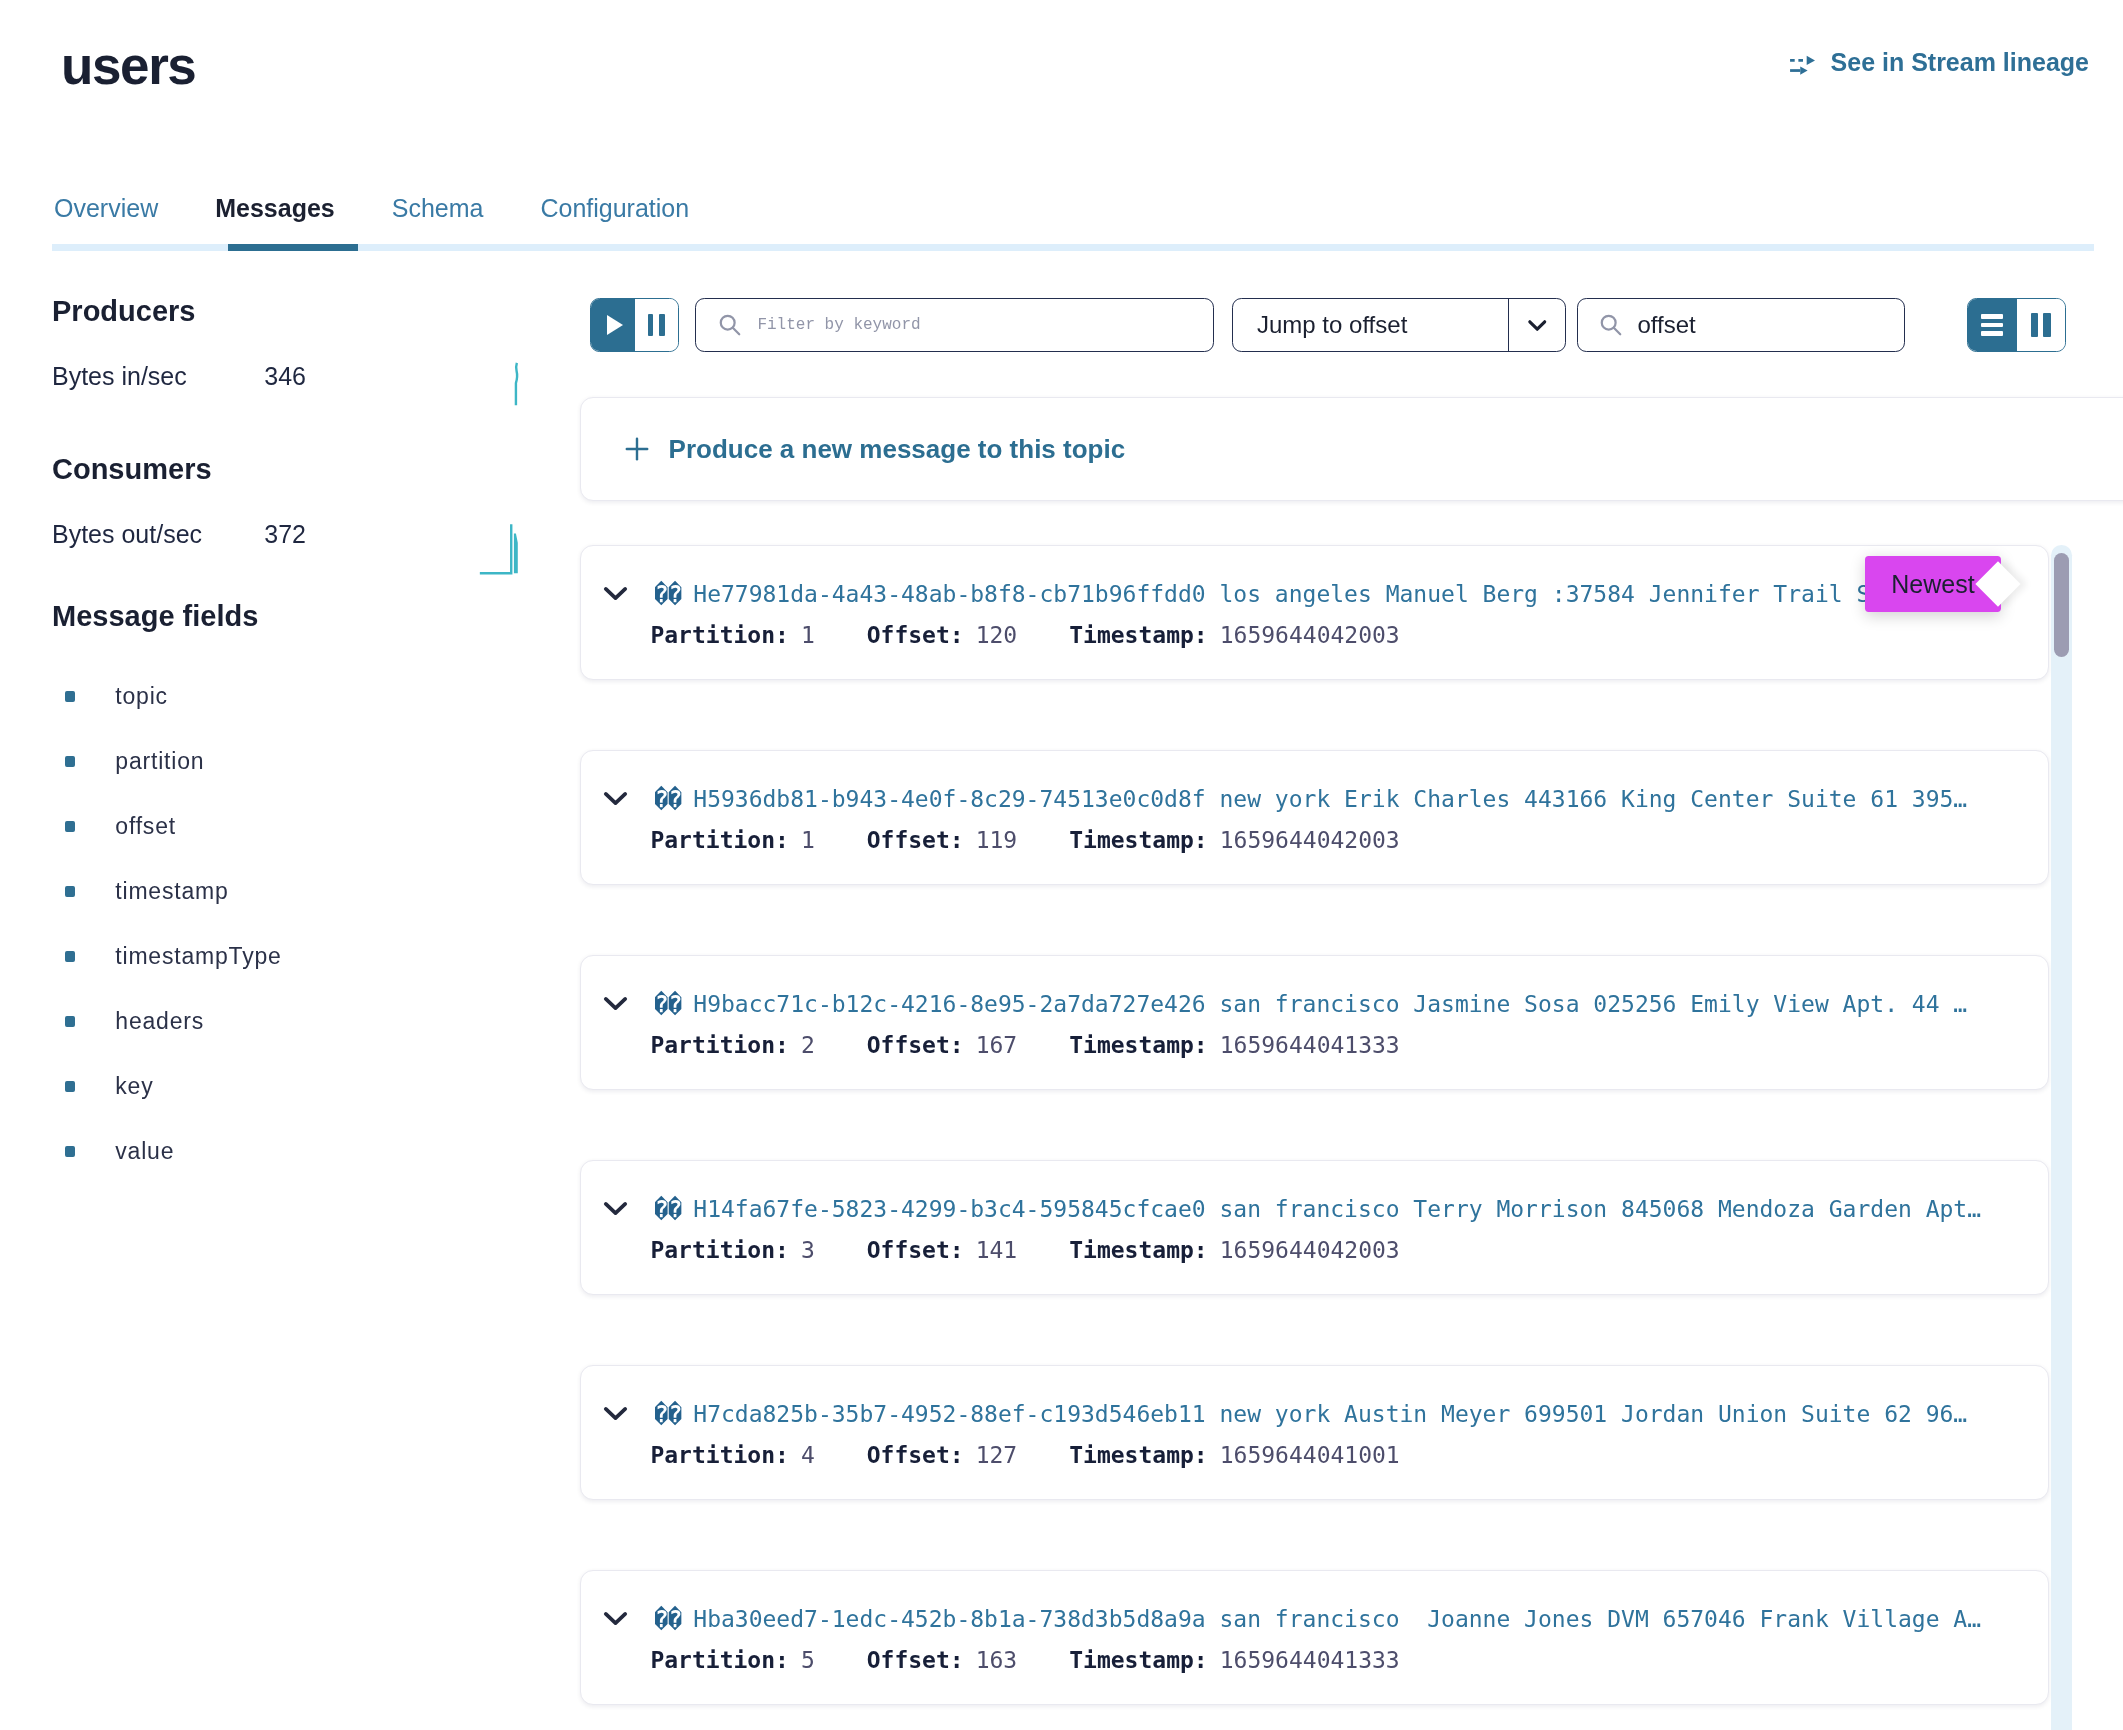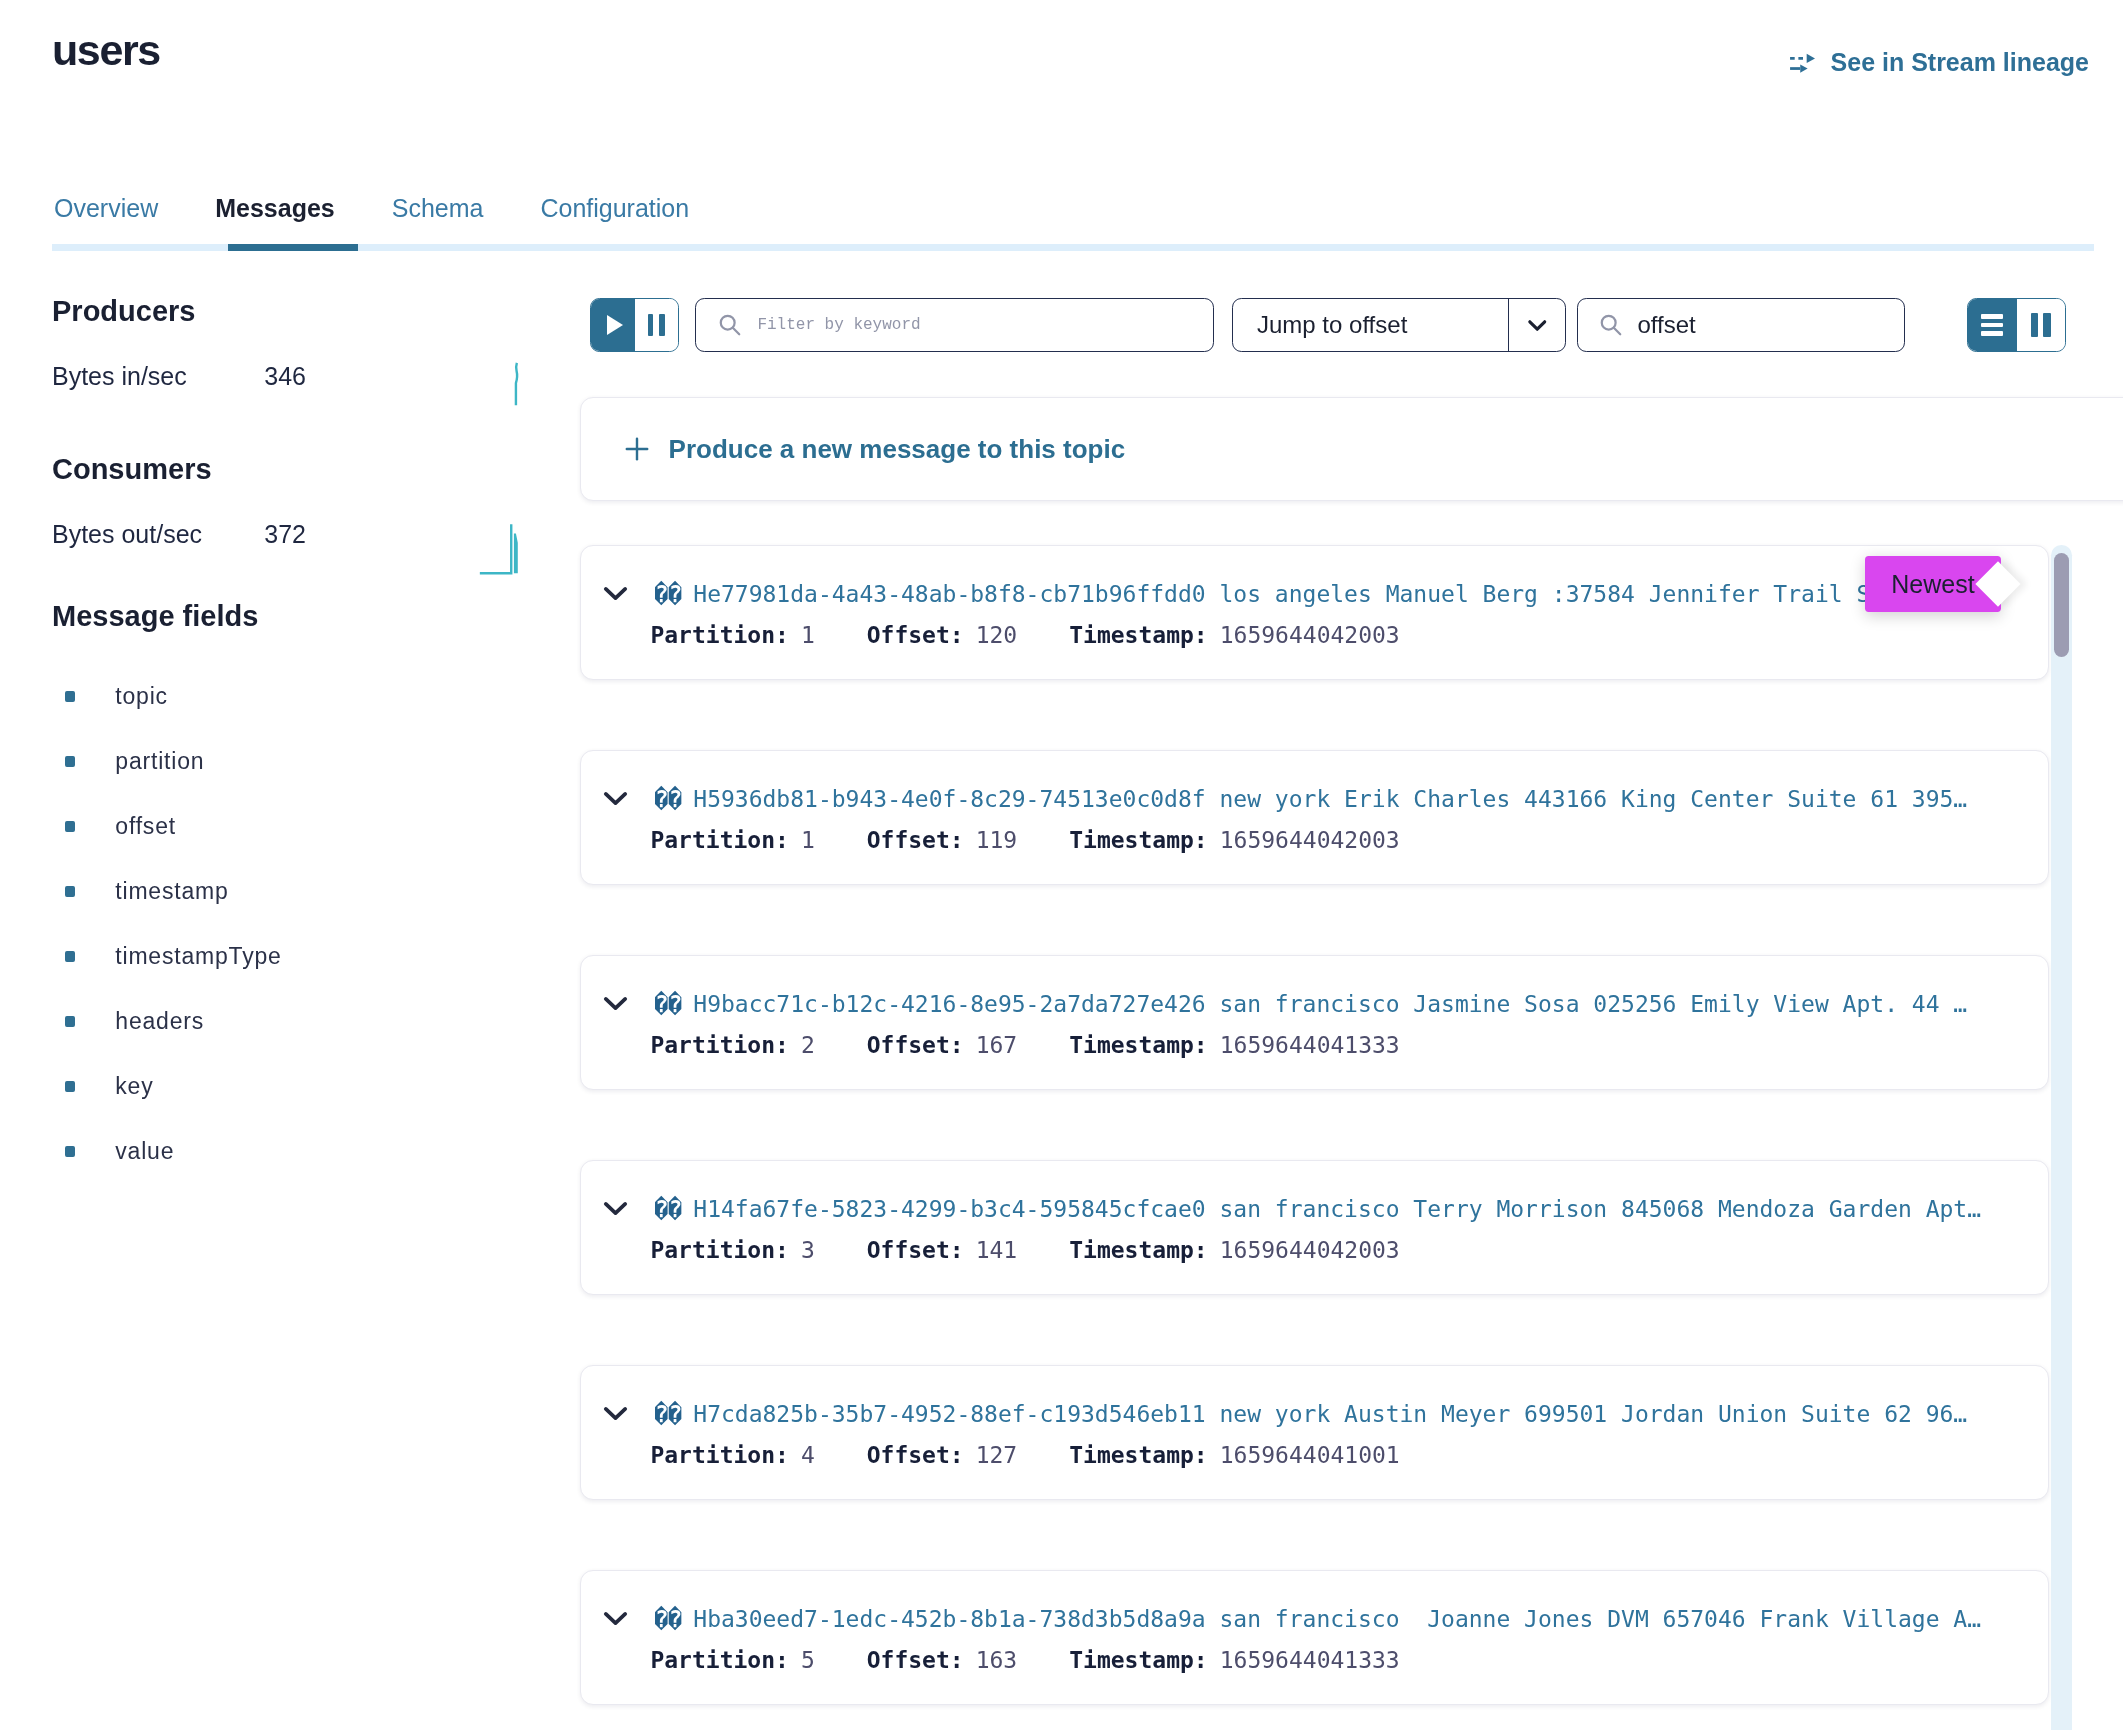--- a/index.html
+++ b/index.html
@@ -2,25 +2,25 @@
 <html style="font-size:15px"><head>
 <meta charset="utf-8">
 <style>
   html,body{margin:0;padding:0;background:#fff;}
   .screen{
     position:relative;width:2124px;height:1730px;background:#ffffff;
     font-family:"Liberation Sans",sans-serif;color:#1b2030;overflow:hidden;
   }
   
   .page-title{
-    position:absolute;left:52px;top:26px;font-size:43px;font-weight:700;
-    letter-spacing:-1.4px;color:#1a2032;margin:0;
+    position:absolute;left:52px;top:26px;font-size:53px;font-weight:700;
+    letter-spacing:-1.4px;color:#1a2032;margin:9px;
   }
   .lineage-link{
-    position:absolute;right:35px;top:48px;display:flex;align-items:center;gap:13px;
+    position:absolute;right:35px;top:48px;display:flex;align-items:flex-end;gap:13px;
     color:#2e6f96;font-size:25px;font-weight:700;cursor:pointer;
   }
   
   .tabs{position:absolute;left:54px;top:194px;display:flex;gap:57px;}
   .tab{font-size:25px;color:#3a7aa5;cursor:pointer;padding-bottom:22.4px;}
   .tab.active{color:#1b2030;font-weight:700;}
   .tab-track{position:absolute;left:52px;top:244px;width:2042px;height:6.5px;background:#ddeefb;}
   .tab-track-active{position:absolute;left:228px;top:244px;width:130px;height:6.5px;background:#2c6e91;}
   
   .sec-h{position:absolute;left:52px;font-size:29px;font-weight:700;color:#1a2032;margin:0;}

